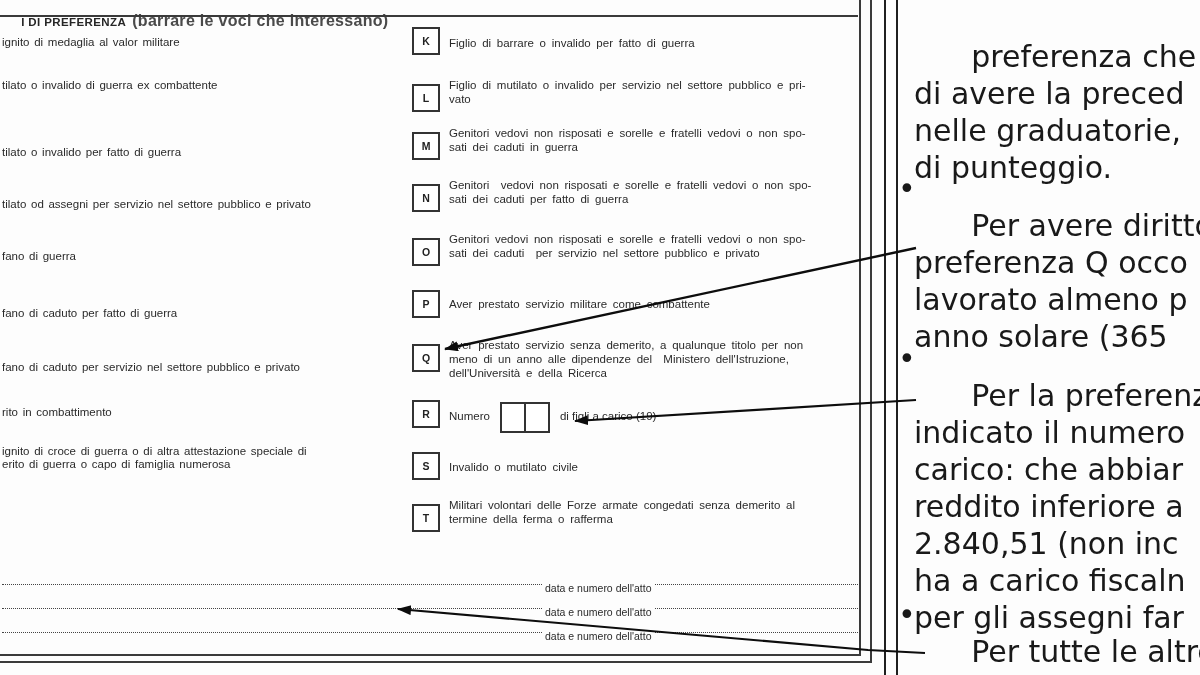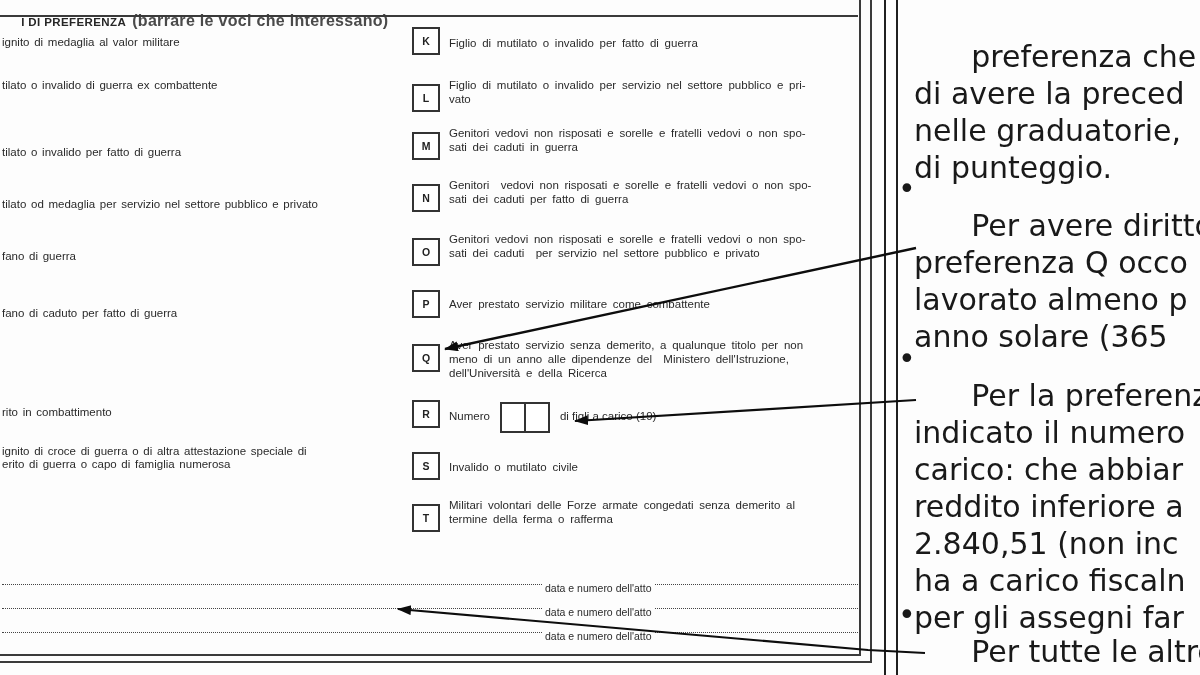--- a/index.html
+++ b/index.html
@@ -58,30 +58,31 @@
   <div class="form-page">
 
     <div class="title">
       <b>I DI PREFERENZA</b><span class="note">(barrare le voci che interessano)</span>
     </div>
     <div class="scanline" style="left:0;top:15px;width:858px;height:2px;"></div>
 
     <div class="left-item" style="top:36px">ignito di medaglia al valor militare</div>
     <div class="left-item" style="top:79px">tilato o invalido di guerra ex combattente</div>
     <div class="left-item" style="top:146px">tilato o invalido per fatto di guerra</div>
-    <div class="left-item" style="top:198px">tilato od medaglia per servizio nel settore pubblico e privato</div>
+    <div class="left-item" style="top:198px">tilato od assegni per servizio nel settore pubblico e privato</div>
     <div class="left-item" style="top:250px">fano di guerra</div>
     <div class="left-item" style="top:307px">fano di caduto per fatto di guerra</div>
+    <div class="left-item" style="top:361px">fano di caduto per servizio nel settore pubblico e privato</div>
     <div class="left-item" style="top:406px">rito in combattimento</div>
     <div class="left-item" style="top:445px">ignito di croce di guerra o di altra attestazione speciale di
 erito di guerra o capo di famiglia numerosa</div>
 
     <div class="opt-row" style="top:27px">
       <div class="cbx">K</div>
-      <div class="opt-desc" style="margin-top:9px">Figlio di mutilato o invalido per fatto di guerra</div>
+      <div class="opt-desc" style="margin-top:9px">Figlio di barrare o invalido per fatto di guerra</div>
     </div>
     <div class="opt-row" style="top:84px">
       <div class="cbx">L</div>
       <div class="opt-desc" style="margin-top:-6px">Figlio di mutilato o invalido per servizio nel settore pubblico e pri-
 vato</div>
     </div>
     <div class="opt-row" style="top:132px">
       <div class="cbx">M</div>
       <div class="opt-desc" style="margin-top:-6px">Genitori vedovi non risposati e sorelle e fratelli vedovi o non spo-
 sati dei caduti in guerra</div>

